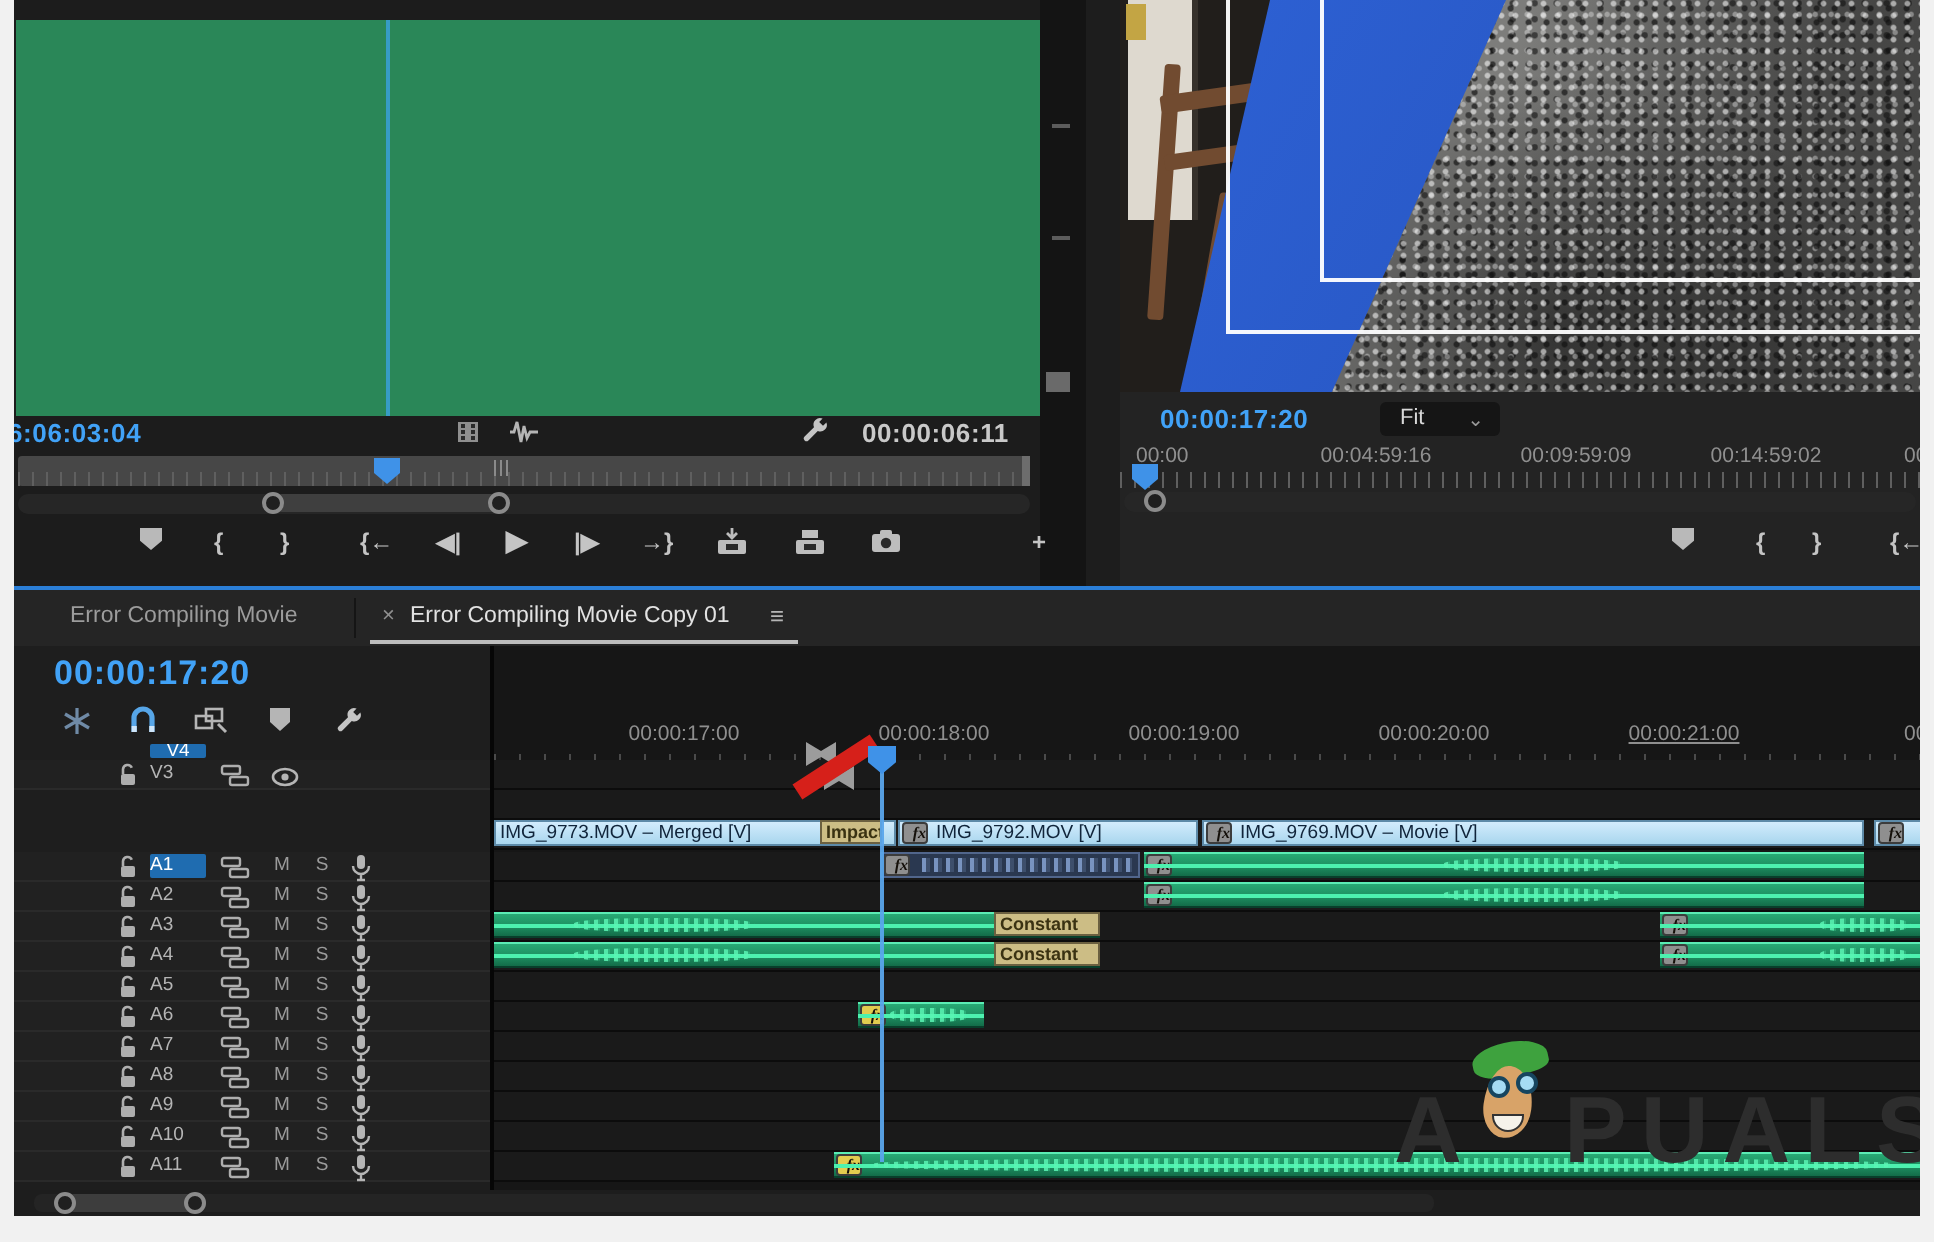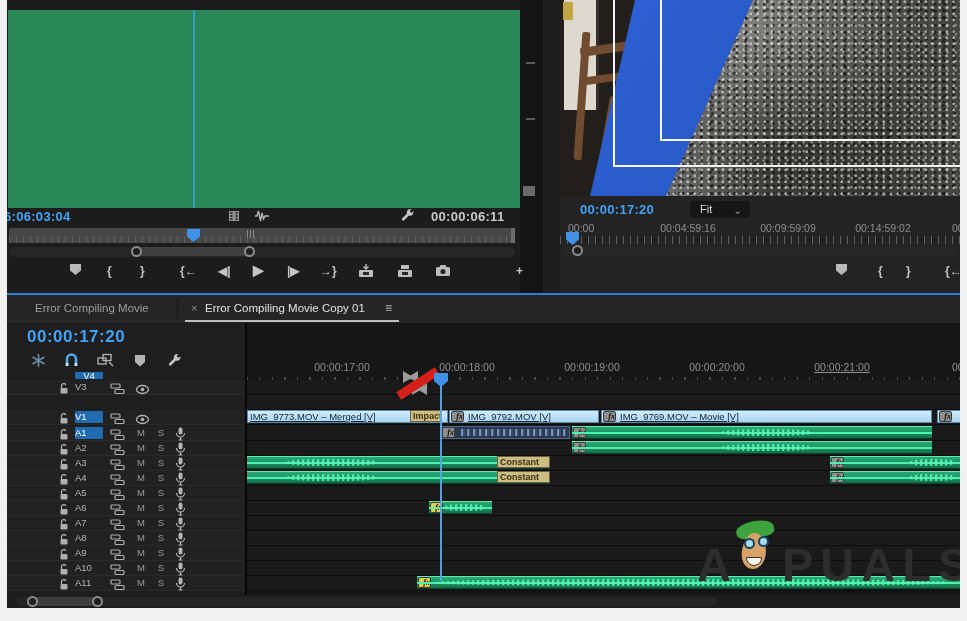--- a/index.html
+++ b/index.html
@@ -73,21 +73,21 @@
   .renderbar{position:absolute;top:69px;height:4px;background:#d6231c;}
   .clip{position:absolute;height:13px;box-sizing:border-box;overflow:hidden;white-space:nowrap;display:flex;align-items:center;}
   .clip.video{background:linear-gradient(#d2ecfd,#a9d6ee);border:1px solid #5d8aa8;color:#10243a;font-size:9.5px;}
   .clip.audio{background:linear-gradient(#27aa74 0%,#1e8f61 55%,#136c49 100%);border-top:1px solid #5becb4;border-bottom:1px solid #083f2b;}
   .clip.navy{background:#2a3850;border:1px solid #51668c;}
   .stripe{position:absolute;left:0;right:0;top:45%;height:2px;background:#4df1af;}
   .wave{position:absolute;top:2px;bottom:2px;background:repeating-linear-gradient(90deg,rgba(90,245,180,.85) 0 2px,rgba(90,245,180,.25) 2px 3px,transparent 3px 5px);border-radius:40%;}
   .wave.navy{background:repeating-linear-gradient(90deg,rgba(140,170,220,.8) 0 2px,rgba(140,170,220,.2) 2px 4px,transparent 4px 6px);border-radius:0;}
   .fxb{flex:0 0 auto;width:13px;height:11px;margin:0 2px 0 1px;background:#8f8f8f;border:1px solid #3c3c3c;border-radius:2px;color:#15100a;font:italic bold 8px "Liberation Serif",serif;text-align:right;line-height:10px;box-sizing:border-box;}
   .fxb.yellow{background:#e2cc4f;}
-  .clip-label{font-size:9.5px;color:#10243a;padding-left:2px;overflow:hidden;text-decoration:underline;}
+  .clip-label{font-size:9.5px;color:#10243a;padding-left:2px;overflow:hidden;}
   .trans{position:absolute;height:12px;background:#ccbd85;border:1px solid #6b6040;box-sizing:border-box;color:#3a3212;font-size:9px;font-weight:bold;overflow:hidden;white-space:nowrap;padding:0 2px;line-height:10px;z-index:4;}
   .tl-playhead-line{position:absolute;top:62px;bottom:14px;width:2px;background:rgba(90,165,235,.95);z-index:8;}
   .tl-playhead-pent{position:absolute;top:50px;width:14px;height:14px;background:#3f92e8;clip-path:polygon(0 0,100% 0,100% 58%,50% 100%,0 58%);z-index:9;}
   .ribbon-wrap{position:absolute;width:36px;height:28px;z-index:7;}
   .bowtie{position:absolute;width:15px;height:12px;background:#9c9c9c;clip-path:polygon(0 0,50% 38%,100% 0,100% 100%,50% 62%,0 100%);}
   .ribbon{position:absolute;left:-4px;top:9px;width:46px;height:9px;background:#d6201a;transform:rotate(-33deg);}
   .hscroll{position:absolute;left:0;top:300px;width:953px;height:13px;background:#1d1d1d;}
   .hscroll .lane{position:absolute;left:10px;top:2px;width:700px;height:9px;background:#242424;border-radius:4px;}
   .hscroll .bar{position:absolute;left:26px;top:2px;width:70px;height:9px;background:#3d3d3d;border-radius:4px;}
   
@@ -267,35 +267,20 @@
           <div class="t-name">V3</div>
           <div class="ticon" style="left: 103px;"><svg width="16" height="12" viewBox="0 0 16 12">
               <rect x="1" y="1" width="9" height="4" rx="1" fill="none" stroke="#aeaeae" stroke-width="1.2"></rect>
               <rect x="5" y="6.5" width="9" height="4" rx="1" fill="none" stroke="#aeaeae" stroke-width="1.2"></rect>
             </svg></div>
           <div class="ticon" style="left: 128px;"><svg width="15" height="11" viewBox="0 0 15 11">
               <ellipse cx="7.5" cy="5.5" rx="6" ry="4" fill="none" stroke="#b5b5b5" stroke-width="1.3"></ellipse>
               <circle cx="7.5" cy="5.5" r="1.8" fill="#b5b5b5"></circle>
             </svg></div>
         </div>
-        <div class="t-row" style="top: 39px;">
-          <div class="ticon" style="left: 51px;"><svg width="12" height="13" viewBox="0 0 12 13">
-              <path d="M3.5 6 V3.6 a2.3 2.3 0 0 1 4.4 -.7" fill="none" stroke="#aeaeae" stroke-width="1.3"></path>
-              <rect x="2.5" y="6" width="7" height="5.5" rx="1" fill="#aeaeae"></rect>
-            </svg></div>
-          <div class="t-name sel">V1</div>
-          <div class="ticon" style="left: 103px;"><svg width="16" height="12" viewBox="0 0 16 12">
-              <rect x="1" y="1" width="9" height="4" rx="1" fill="none" stroke="#aeaeae" stroke-width="1.2"></rect>
-              <rect x="5" y="6.5" width="9" height="4" rx="1" fill="none" stroke="#aeaeae" stroke-width="1.2"></rect>
-            </svg></div>
-          <div class="ticon" style="left: 128px;"><svg width="15" height="11" viewBox="0 0 15 11">
-              <ellipse cx="7.5" cy="5.5" rx="6" ry="4" fill="none" stroke="#b5b5b5" stroke-width="1.3"></ellipse>
-              <circle cx="7.5" cy="5.5" r="1.8" fill="#b5b5b5"></circle>
-            </svg></div>
-        </div>
         <div class="t-row" style="top: 55px;">
           <div class="ticon" style="left: 51px;"><svg width="12" height="13" viewBox="0 0 12 13">
               <path d="M3.5 6 V3.6 a2.3 2.3 0 0 1 4.4 -.7" fill="none" stroke="#aeaeae" stroke-width="1.3"></path>
               <rect x="2.5" y="6" width="7" height="5.5" rx="1" fill="#aeaeae"></rect>
             </svg></div>
           <div class="t-name sel">A1</div>
           <div class="ticon" style="left: 103px;"><svg width="16" height="12" viewBox="0 0 16 12">
               <rect x="1" y="1" width="9" height="4" rx="1" fill="none" stroke="#aeaeae" stroke-width="1.2"></rect>
               <rect x="5" y="6.5" width="9" height="4" rx="1" fill="none" stroke="#aeaeae" stroke-width="1.2"></rect>
             </svg></div>

